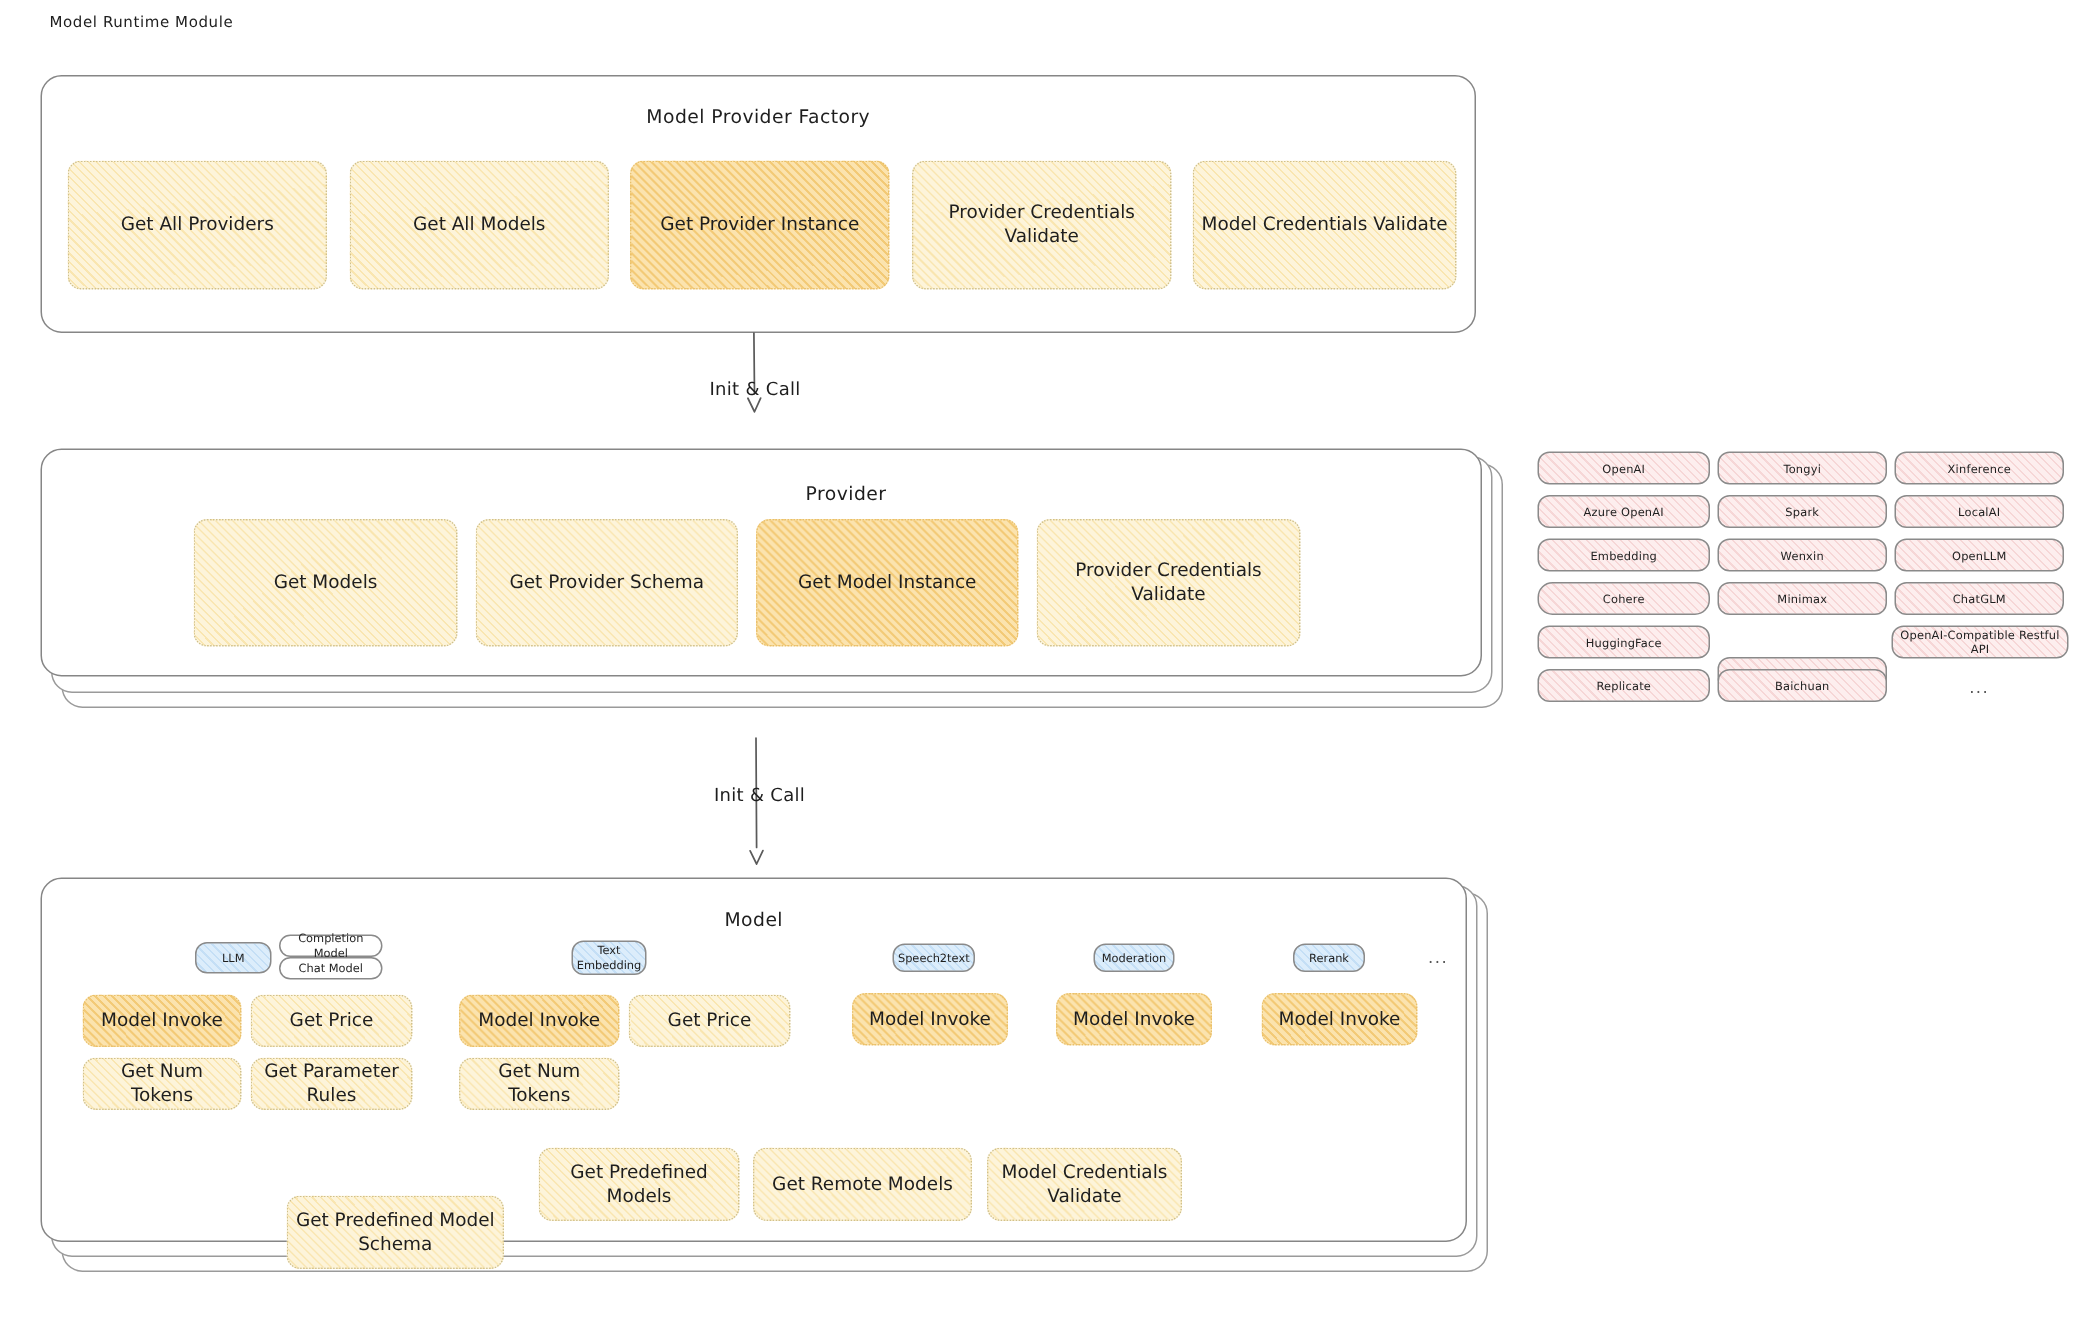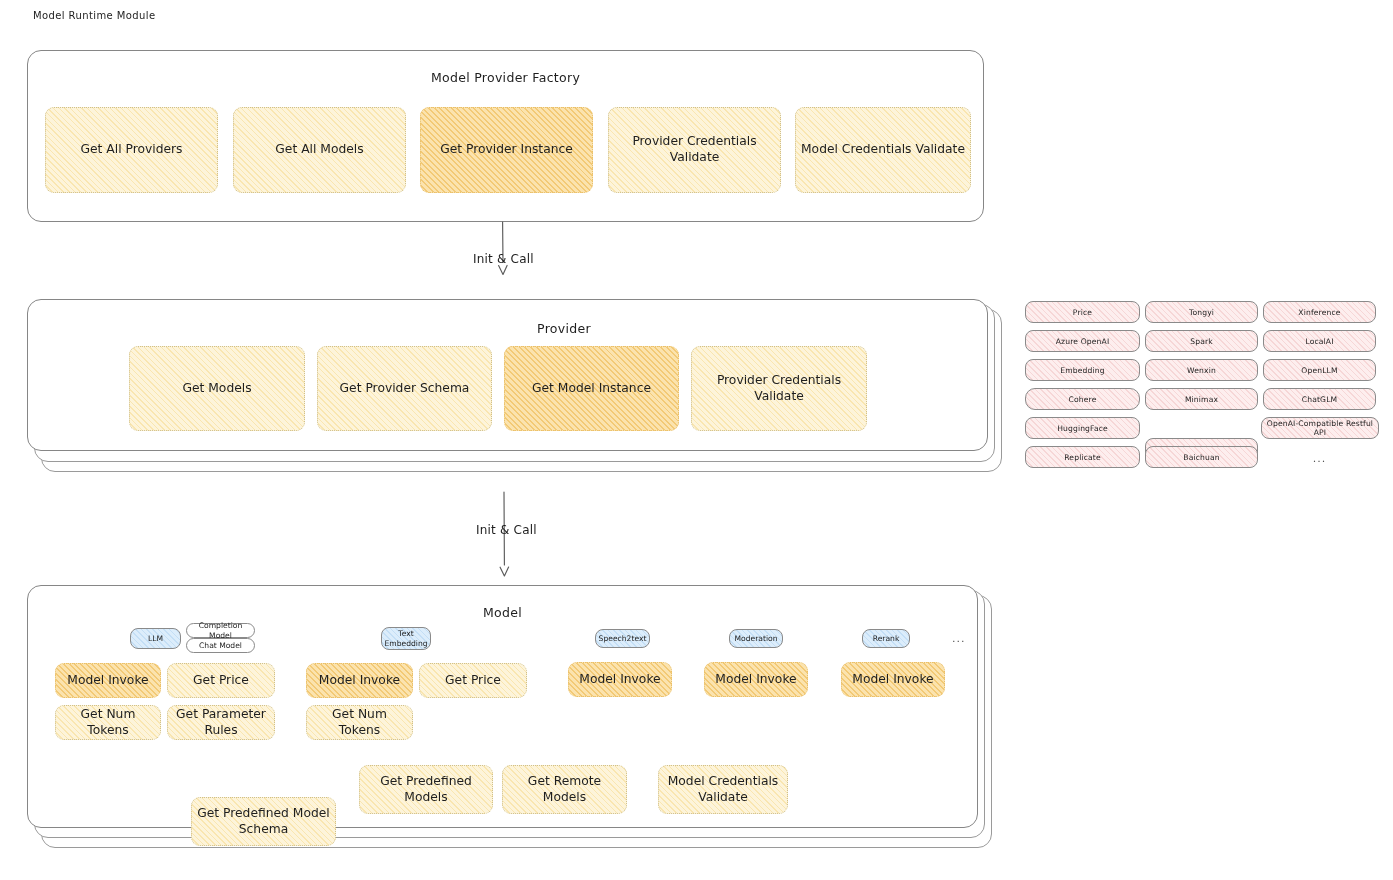--- a/index.html
+++ b/index.html
@@ -185,21 +185,21 @@
 <div class="panel-stack-layer" style="left:41px; top:309px; width:961px; height:163px;"></div>
 <div class="panel-stack-layer" style="left:34px; top:304px; width:961px; height:158px;"></div>
 <div class="panel" style="left:27px; top:299px; width:961px; height:152px;"></div>
 <div class="panel-title" style="left:27px; top:321px; width:1074px;">Provider</div>
 
 <div class="card" style="left:129px; top:346px; width:176px; height:85px;">Get Models</div>
 <div class="card" style="left:317px; top:346px; width:175px; height:85px;">Get Provider Schema</div>
 <div class="card hi" style="left:504px; top:346px; width:175px; height:85px;">Get Model Instance</div>
 <div class="card" style="left:691px; top:346px; width:176px; height:85px;">Provider Credentials Validate</div>
 
-<div class="chip" style="left:1025px; top:301px; width:115px; height:22px;">Price</div>
+<div class="chip" style="left:1025px; top:301px; width:115px; height:22px;">OpenAI</div>
 <div class="chip" style="left:1025px; top:330px; width:115px; height:22px;">Azure OpenAI</div>
 <div class="chip" style="left:1025px; top:359px; width:115px; height:22px;">Embedding</div>
 <div class="chip" style="left:1025px; top:388px; width:115px; height:22px;border-radius:10px;">Cohere</div>
 <div class="chip" style="left:1025px; top:417px; width:115px; height:22px;">HuggingFace</div>
 <div class="chip" style="left:1025px; top:446px; width:115px; height:22px;">Replicate</div>
 
 <div class="chip" style="left:1145px; top:301px; width:113px; height:22px;">Tongyi</div>
 <div class="chip" style="left:1145px; top:330px; width:113px; height:22px;">Spark</div>
 <div class="chip" style="left:1145px; top:359px; width:113px; height:22px;">Wenxin</div>
 <div class="chip" style="left:1145px; top:388px; width:113px; height:22px;">Minimax</div>
@@ -243,14 +243,14 @@
 <div class="badge blue" style="left:729px; top:629px; width:54px; height:19px;">Moderation</div>
 <div class="card hi" style="left:704px; top:662px; width:104px; height:35px;">Model Invoke</div>
 
 <div class="badge blue" style="left:862px; top:629px; width:48px; height:19px;">Rerank</div>
 <div class="card hi" style="left:841px; top:662px; width:104px; height:35px;">Model Invoke</div>
 
 <div class="ellipsis-mark" style="left:952px; top:632px;">...</div>
 
 <div class="card" style="left:191px; top:765px; width:145px; height:49px;margin-top:32px;">Get Predefined Model Schema</div>
 <div class="card" style="left:359px; top:765px; width:134px; height:49px;">Get Predefined Models</div>
-<div class="card" style="left:502px; top:765px; width:125px; height:49px;">Get Remote Models</div>
+<div class="card" style="left:502px; top:765px; width:146px; height:49px;">Get Remote Models</div>
 <div class="card" style="left:658px; top:765px; width:130px; height:49px;">Model Credentials Validate</div>
 
 </body></html>

